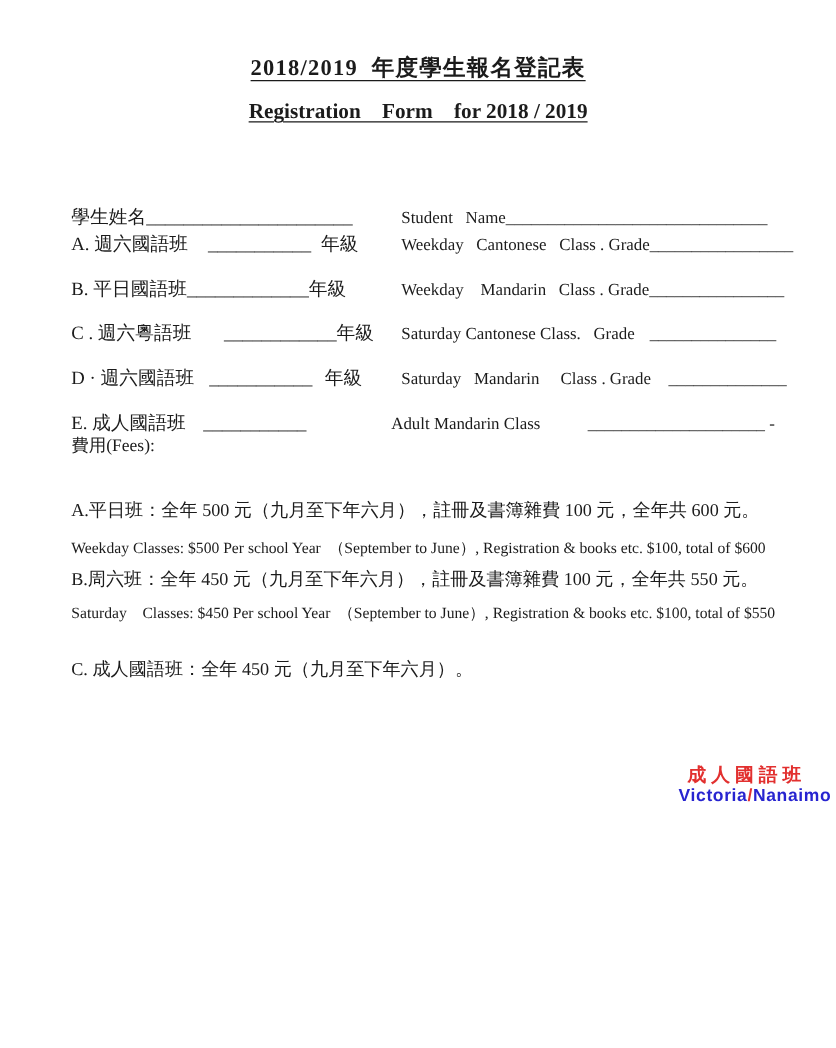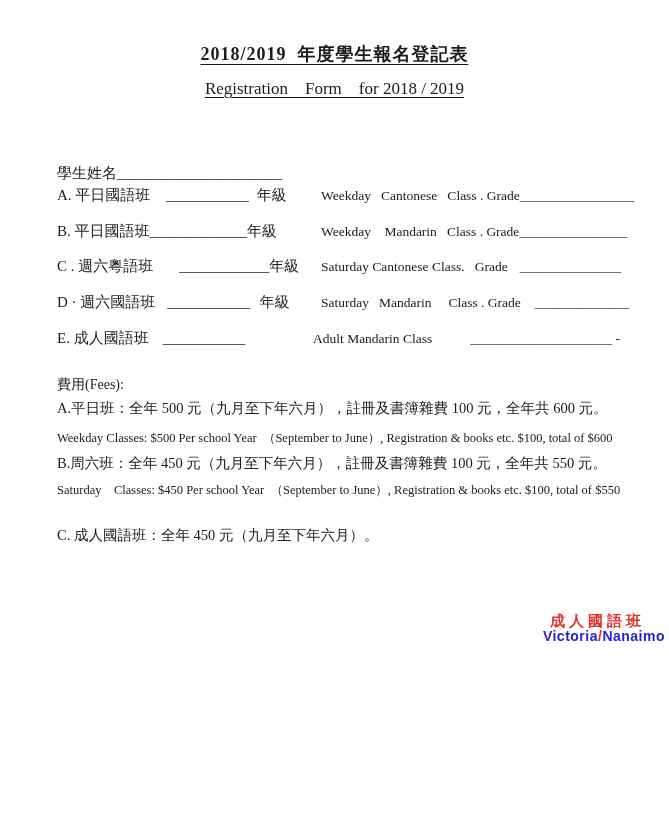--- a/index.html
+++ b/index.html
@@ -27,20 +27,21 @@
     text-decoration: underline;
     text-underline-offset: 4px;
     letter-spacing: 1px;
   }
   .title-en {
     top: 79px; left: 0; width: 100%;
     text-align: center;
     font-size: 17px;
     text-decoration: underline;
     text-underline-offset: 3px;
+    font-weight: bold;
   }
 
   
   .form-row {
     position: absolute;
     left: 57px;
     right: 10px;
     display: flex;
     white-space: pre;
     align-items: baseline;
@@ -60,21 +61,21 @@
   .row-b .blank-zh { margin-left: 0; }
   .row-c .blank-zh { margin-left: 26px; }
   .row-d .blank-zh { margin-left: 12px; margin-right: 10px; }
   .row-e .blank-zh { margin-left: 14px; }
   .row-c .blank-en { margin-left: 12px; }
   .row-d .blank-en { margin-left: 14px; }
   .row-e .blank-en { margin-left: 38px; }
   .row-e .col-right { padding-left: 0; }
 
   
-  .fees-heading { top: 376px; left: 57px; font-size: 14px; text-align: center; }
+  .fees-heading { top: 348px; left: 57px; font-size: 14px; text-align: center; }
   .fee-zh { left: 57px; font-size: 14.5px; }
   .fee-en { left: 57px; font-size: 12.5px; }
   .fee-0-zh { top: 399px; }
   .fee-0-en { top: 430px; }
   .fee-1-zh { top: 454px; }
   .fee-1-en { top: 482px; }
   .fee-2-zh { top: 526px; }
   .fee-2-en { top: 562px; left: 65px; }
 
   
@@ -104,24 +105,25 @@
 </head>
 <body>
 
 <div class="page">
 
   <div class="abs title-zh">2018/2019  年度學生報名登記表</div>
   <div class="abs title-en">Registration    Form    for 2018 / 2019</div>
 
   <div class="form-row name-row">
     <div class="col-left"><span>學生姓名</span><span class="blank">______________________</span></div>
+    <div class="col-right"><span>Student   Name</span><span class="blank">_______________________________</span></div>
   </div>
 
   <div class="form-row row-a">
-    <div class="col-left"><span>A. 平日國語班</span><span class="blank blank-zh">___________</span><span>年級</span></div>
+    <div class="col-left"><span>A. 週六國語班</span><span class="blank blank-zh">___________</span><span>年級</span></div>
     <div class="col-right"><span>Weekday   Cantonese   Class . Grade</span><span class="blank blank-en">_________________</span></div>
   </div>
 
   <div class="form-row row-b">
     <div class="col-left"><span>B. 平日國語班</span><span class="blank blank-zh">_____________</span><span>年級</span></div>
     <div class="col-right"><span>Weekday    Mandarin   Class . Grade</span><span class="blank blank-en">________________</span></div>
   </div>
 
   <div class="form-row row-c">
     <div class="col-left"><span>C . 週六粵語班</span><span class="blank blank-zh">____________</span><span>年級</span></div>

